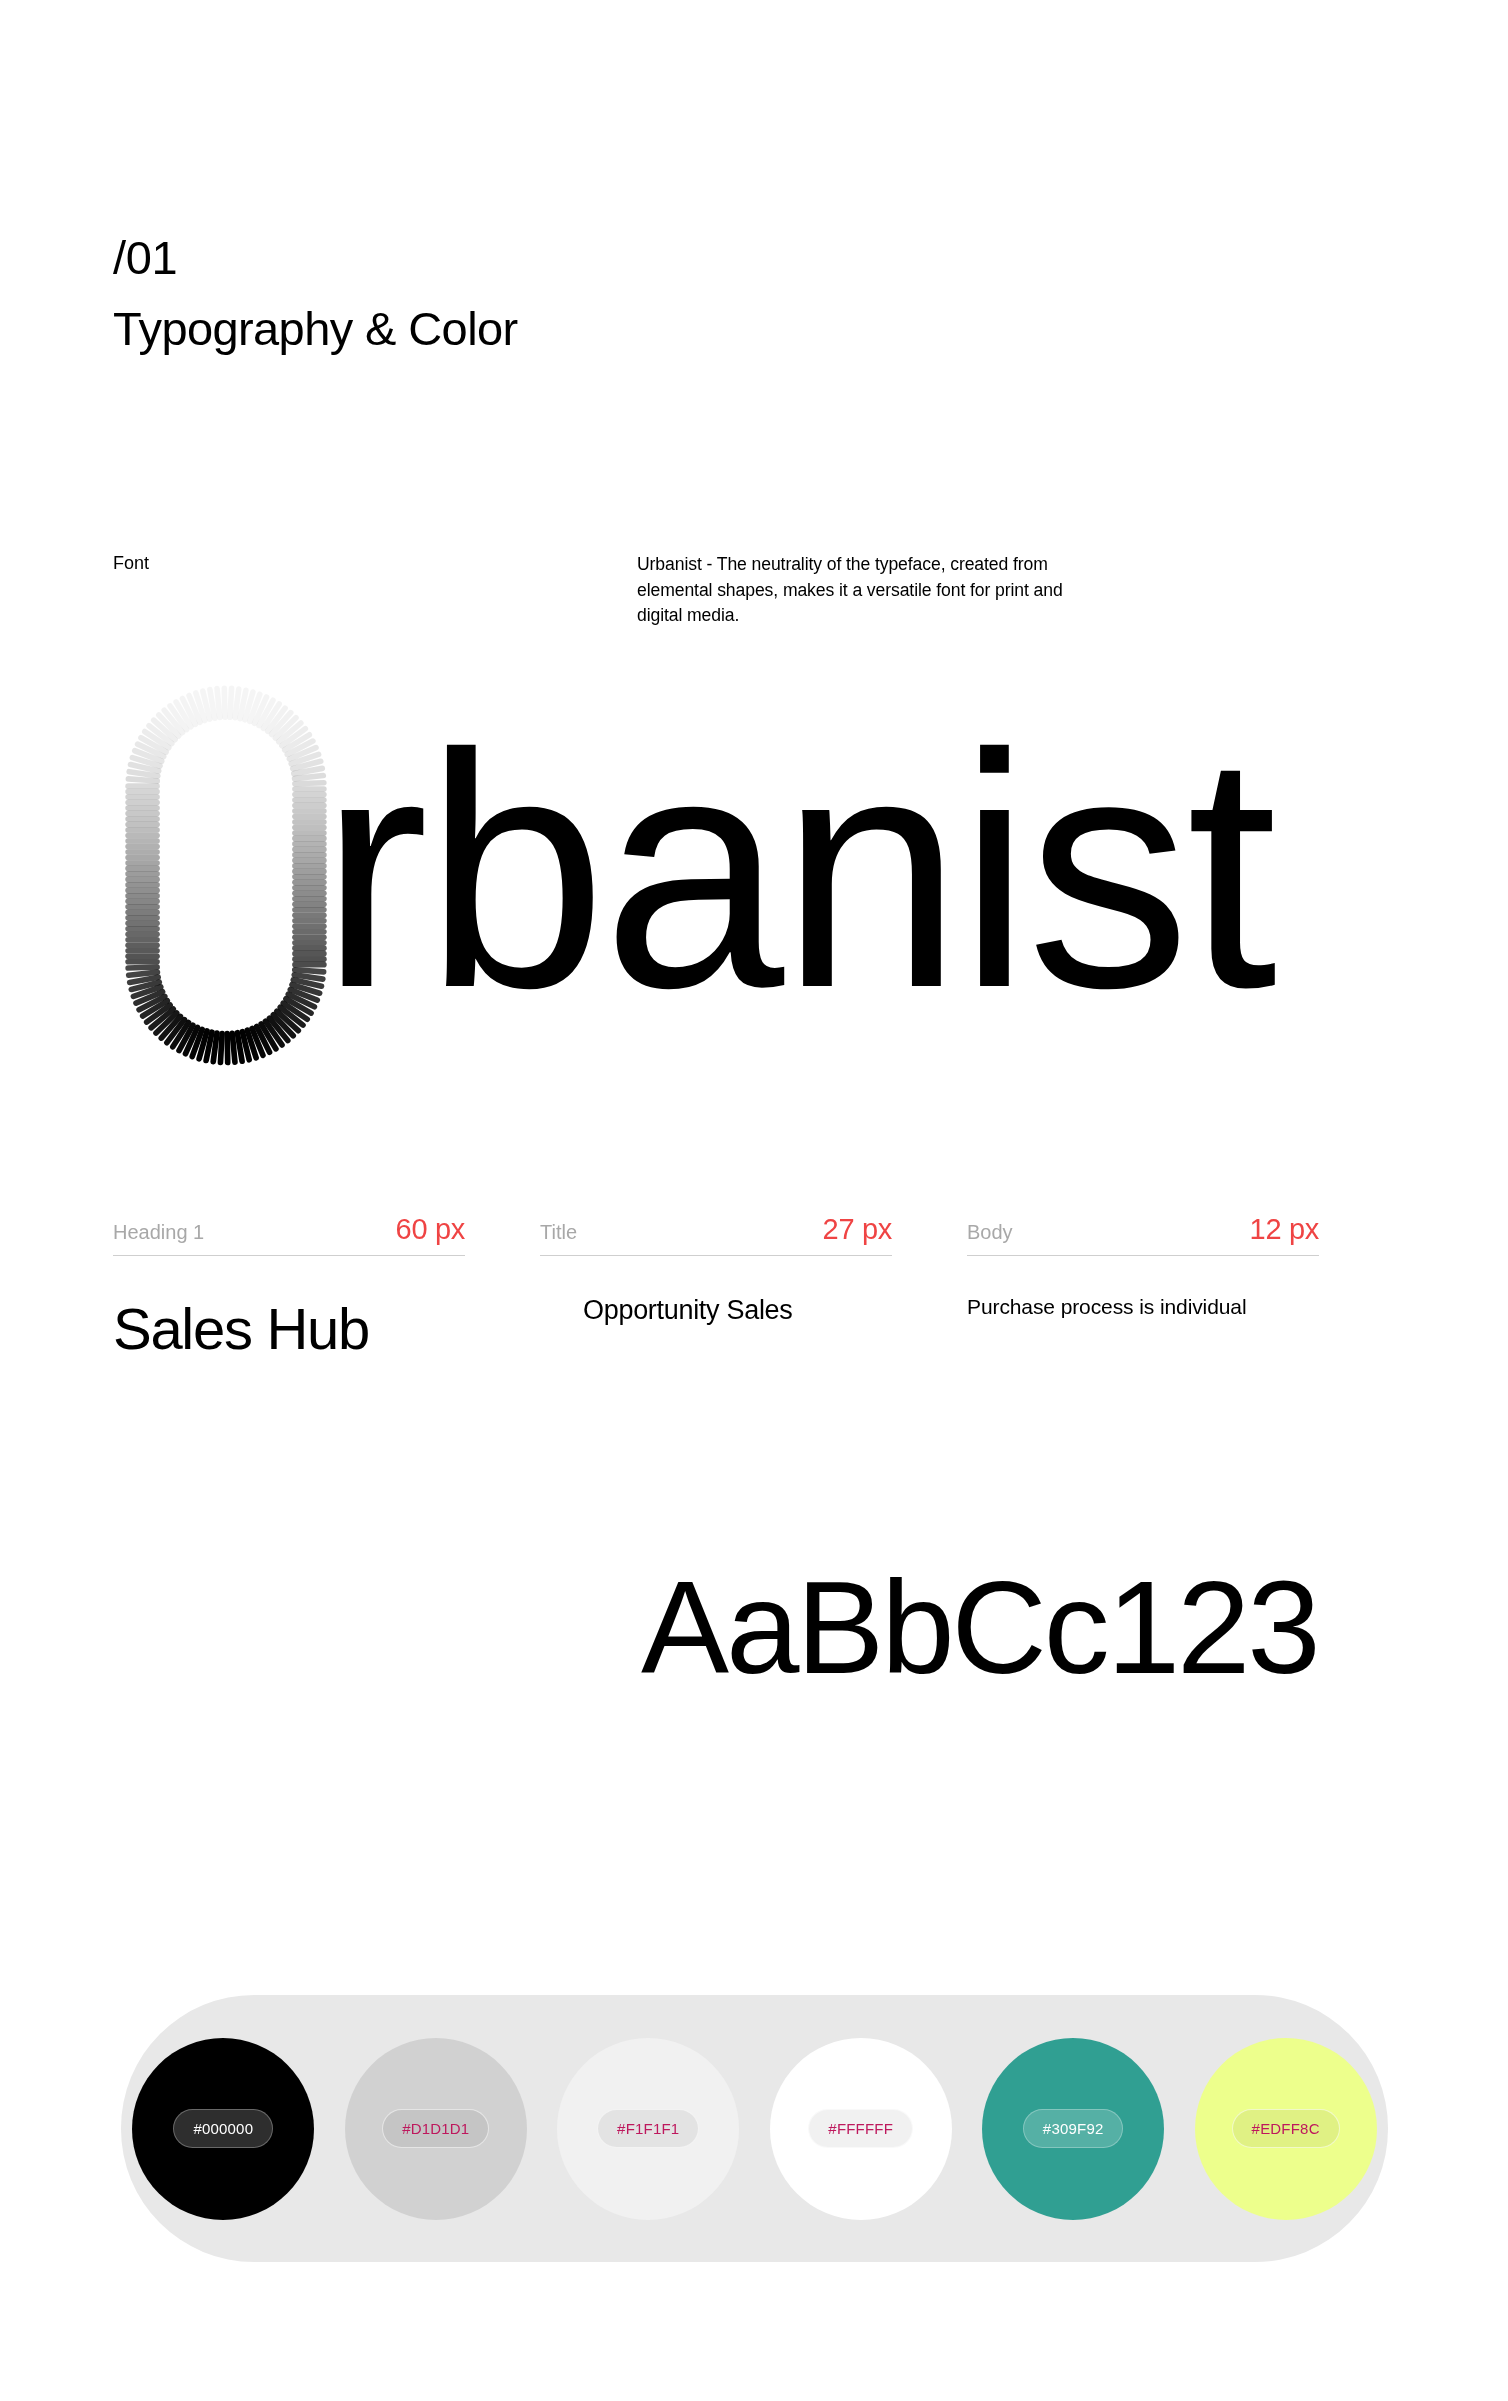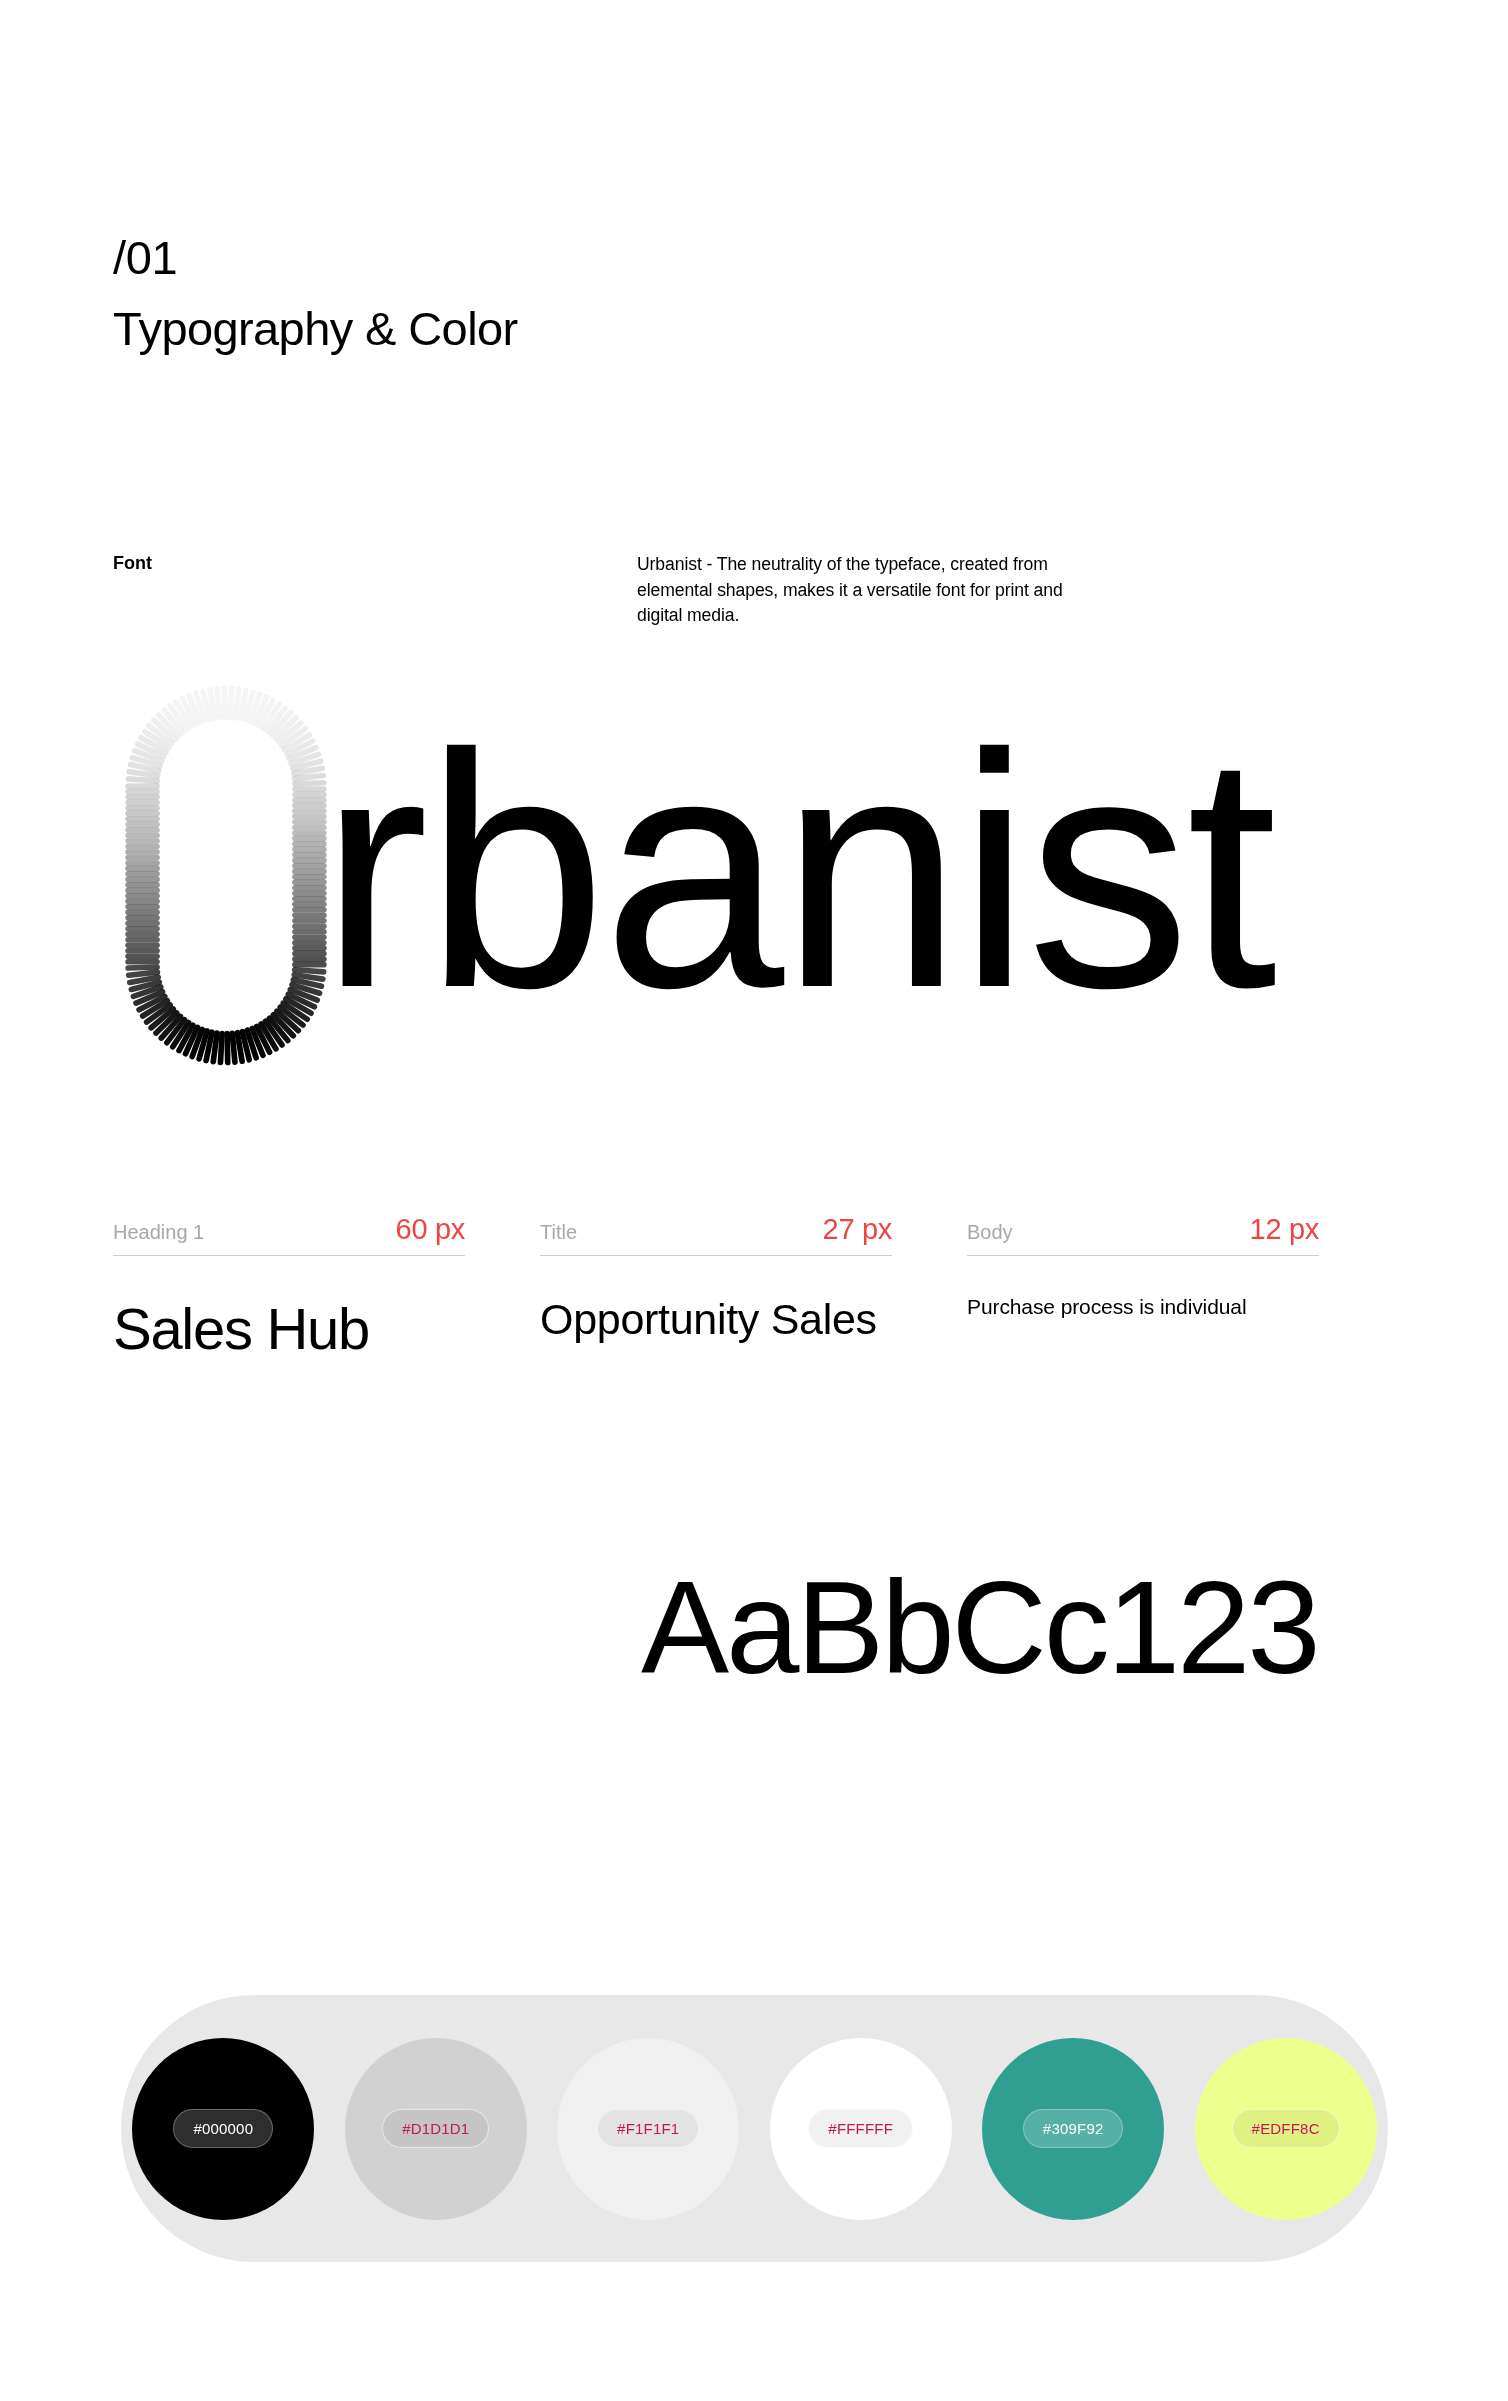--- a/index.html
+++ b/index.html
@@ -42,21 +42,21 @@
     color: #000;
     margin-top: 19px;
   }
 
   
   .font-label {
     position: absolute;
     left: 113px;
     top: 553px;
     font-size: 18px;
-    font-weight: 700;
+    font-weight: 400;
     color: #000;
   }
   .font-desc {
     position: absolute;
     left: 637px;
     top: 552px;
     width: 440px;
     font-size: 17.6px;
     line-height: 1.46;
     font-weight: 400;
@@ -128,21 +128,21 @@
     color: #ef4444;
     letter-spacing: -0.3px;
   }
   .spec-sample {
     margin-top: 39px;
     color: #000;
     font-weight: 400;
     white-space: nowrap;
   }
   .spec-sample.h1 { font-size: 58px; letter-spacing: -1.3px; }
-  .spec-sample.title { font-size: 43px; letter-spacing: -0.3px; }
+  .spec-sample.title { font-size: 27px; letter-spacing: -0.3px; margin-left: 43px; }
   .spec-sample.body { font-size: 21px; letter-spacing: -0.1px; }
 
   
   .glyph-specimen {
     position: absolute;
     left: 641px;
     top: 1552px;
     font-size: 132px;
     font-weight: 400;
     letter-spacing: -3.1px;

